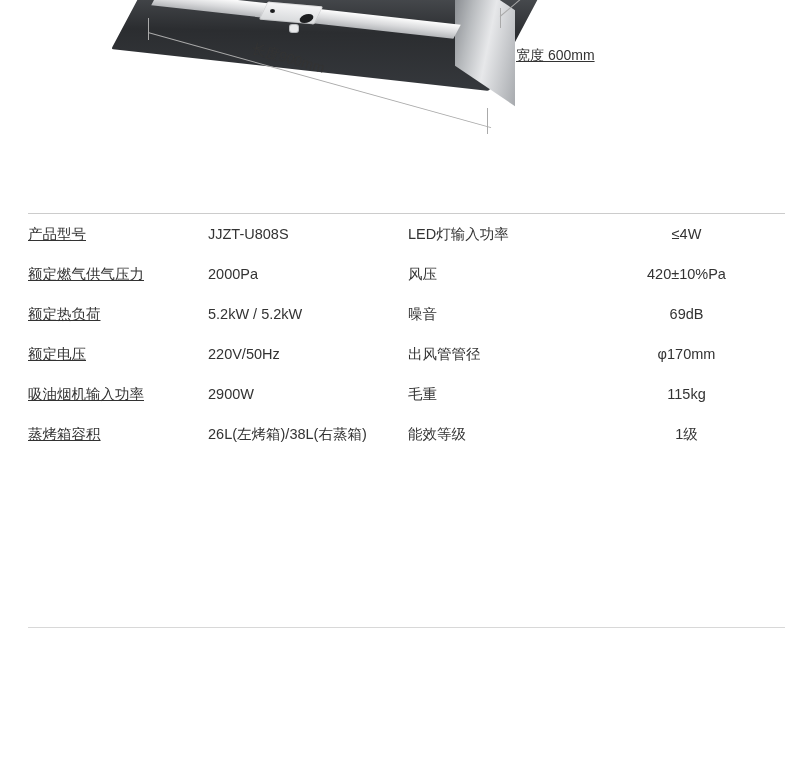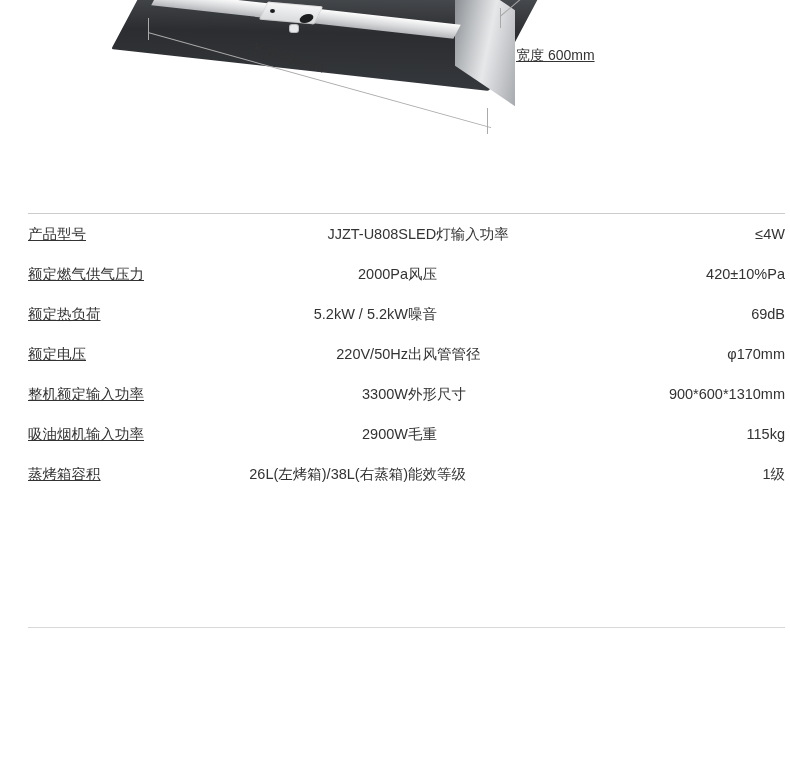--- a/index.html
+++ b/index.html
@@ -120,23 +120,23 @@
   }
   table.spec td {
     font-size: 14.5px;
     color: #333333;
     height: 40px;
     padding: 0;
     vertical-align: middle;
     white-space: nowrap;
   }
   td.k { padding-left: 36px; text-decoration: underline; }
-  td.v { text-align: right; padding-right: 8px; }
+  td.v { text-align: left; padding-right: 8px; }
   td.k2 { padding-left: 30px; margin-left: 20px; }
-  td.v2 { text-align: right; padding-right: 30px; }
+  td.v2 { text-align: center; padding-right: 30px; }
   .col-k  { width: 180px; }
   .col-v  { width: 200px; }
   .col-k2 { width: 180px; }
   .col-v2 { width: 197px; }
   sup { font-size: 9px; vertical-align: super; }
   .bottom-rule {
     position: absolute;
     left: 28px;
     top: 627px;
     width: 757px;
@@ -196,26 +196,20 @@
           <td class="k2">噪音</td>
           <td class="v2">69dB</td>
         </tr>
         <tr>
           <td class="k">额定电压</td>
           <td class="v">220V/50Hz</td>
           <td class="k2">出风管管径</td>
           <td class="v2">φ170mm</td>
         </tr>
         <tr>
-          <td class="k">整机额定输入功率</td>
-          <td class="v">3300W</td>
-          <td class="k2">外形尺寸</td>
-          <td class="v2">900*600*1310mm</td>
-        </tr>
-        <tr>
           <td class="k">吸油烟机输入功率</td>
           <td class="v">2900W</td>
           <td class="k2">毛重</td>
           <td class="v2">115kg</td>
         </tr>
         <tr>
           <td class="k">蒸烤箱容积</td>
           <td class="v">26L(左烤箱)/38L(右蒸箱)</td>
           <td class="k2">能效等级</td>
           <td class="v2">1级</td>

